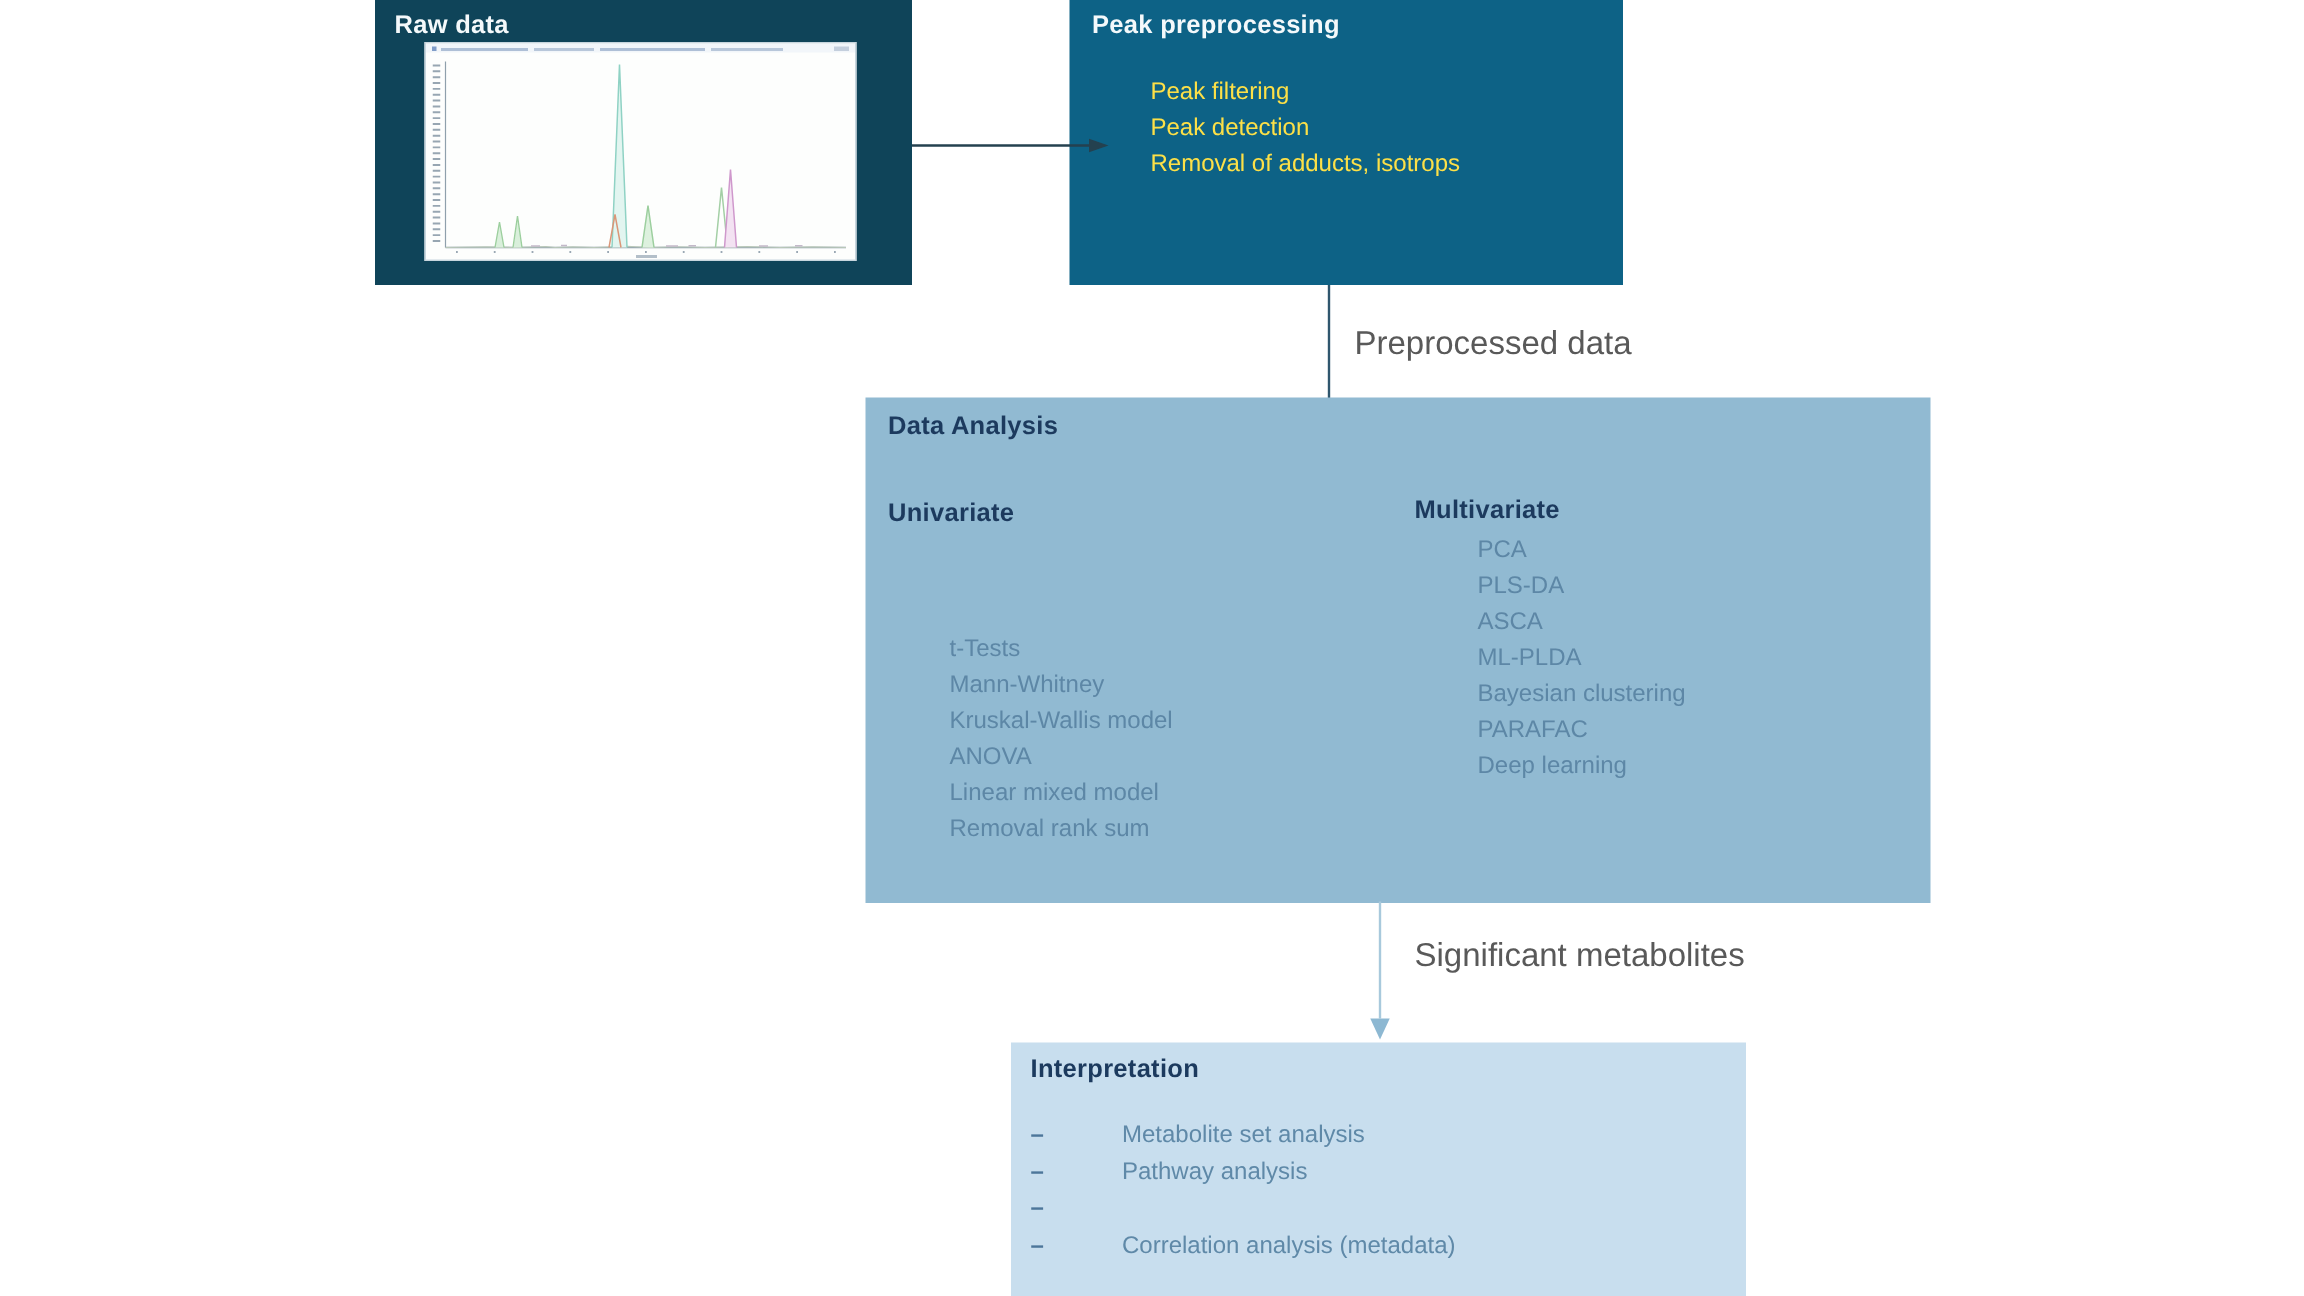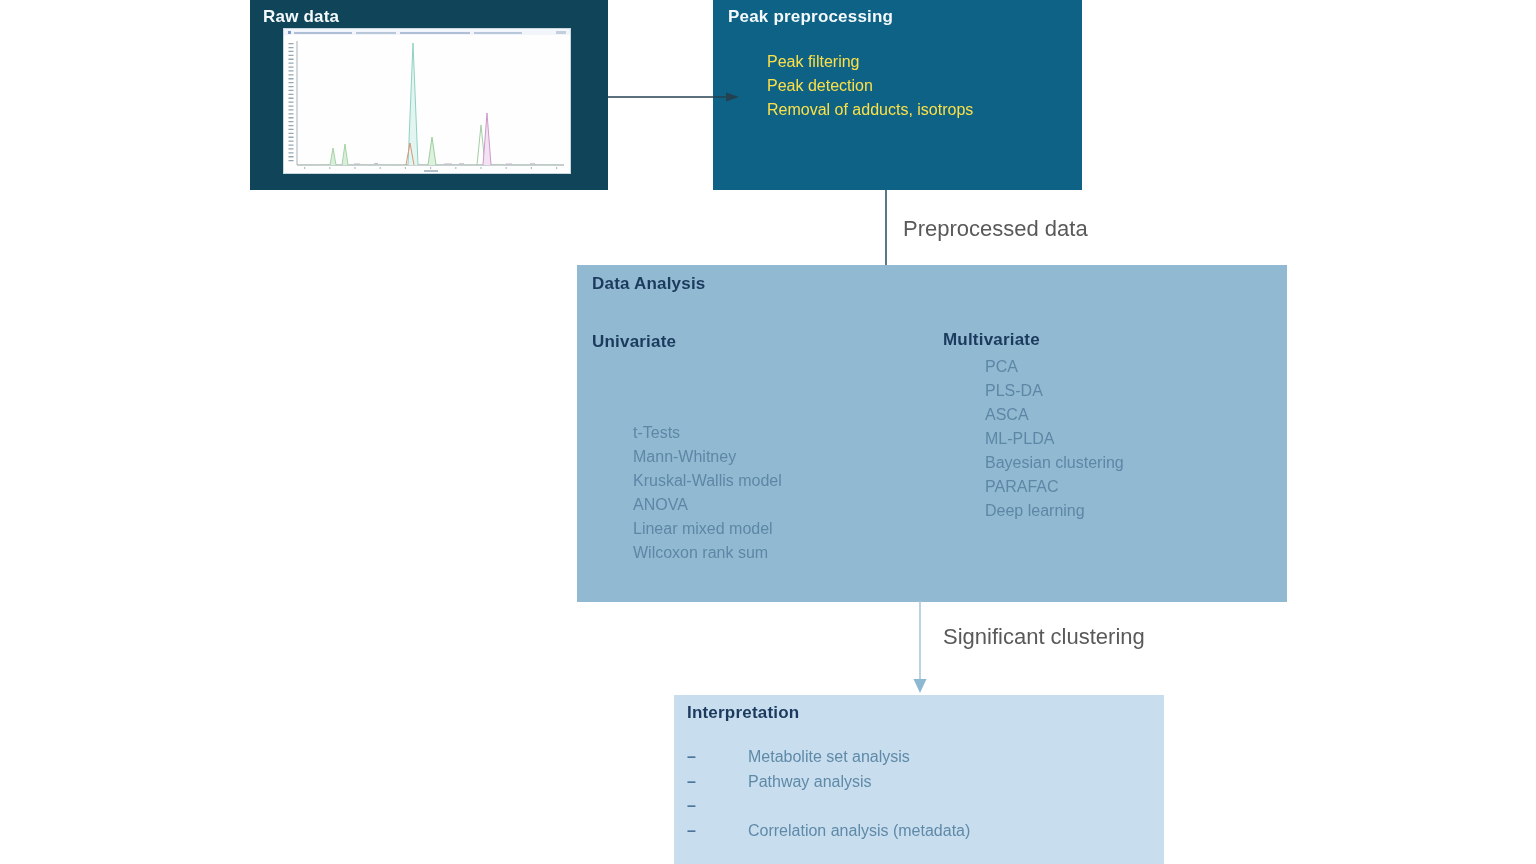--- a/index.html
+++ b/index.html
@@ -100,40 +100,40 @@
   <div class="box box-anal">
     <div class="title-dark" style="left:15px; top:9px;">Data Analysis</div>
 
     <div class="title-dark" style="left:15px; top:67px;">Univariate</div>
     <ul class="list list-on-light" style="left:56px; top:109px;margin-top:47px;">
       <li>t-Tests</li>
       <li>Mann-Whitney</li>
       <li>Kruskal-Wallis model</li>
       <li>ANOVA</li>
       <li>Linear mixed model</li>
-      <li>Wilcoxon rank sum</li>
+      <li>Removal rank sum</li>
     </ul>
 
     <div class="title-dark" style="left:366px; top:65px;">Multivariate</div>
     <ul class="list list-on-light" style="left:408px; top:90px;">
       <li>PCA</li>
       <li>PLS-DA</li>
       <li>ASCA</li>
       <li>ML-PLDA</li>
       <li>Bayesian clustering</li>
       <li>PARAFAC</li>
       <li>Deep learning</li>
     </ul>
   </div>
 
   <svg class="connector" style="left:910px; top:601px;" width="20" height="96">
     <line x1="10" y1="0" x2="10" y2="78" stroke="#a8c9dc" stroke-width="1.6"></line>
     <polygon points="3.5,78 16.5,78 10,92" fill="#8db8d2"></polygon>
   </svg>
-  <div class="flow-label" style="left:943px; top:624px;">Significant clustering</div>
+  <div class="flow-label" style="left:943px; top:624px;">Significant metabolites</div>
 
   <div class="box box-inter">
     <div class="title-dark" style="left:13px; top:8px;">Interpretation</div>
     <div class="interp-list">
       <div class="interp-row">
         <span class="dash">–</span>
         <span class="lbl">Metabolite set analysis</span>
       </div>
       <div class="interp-row">
         <span class="dash">–</span>

